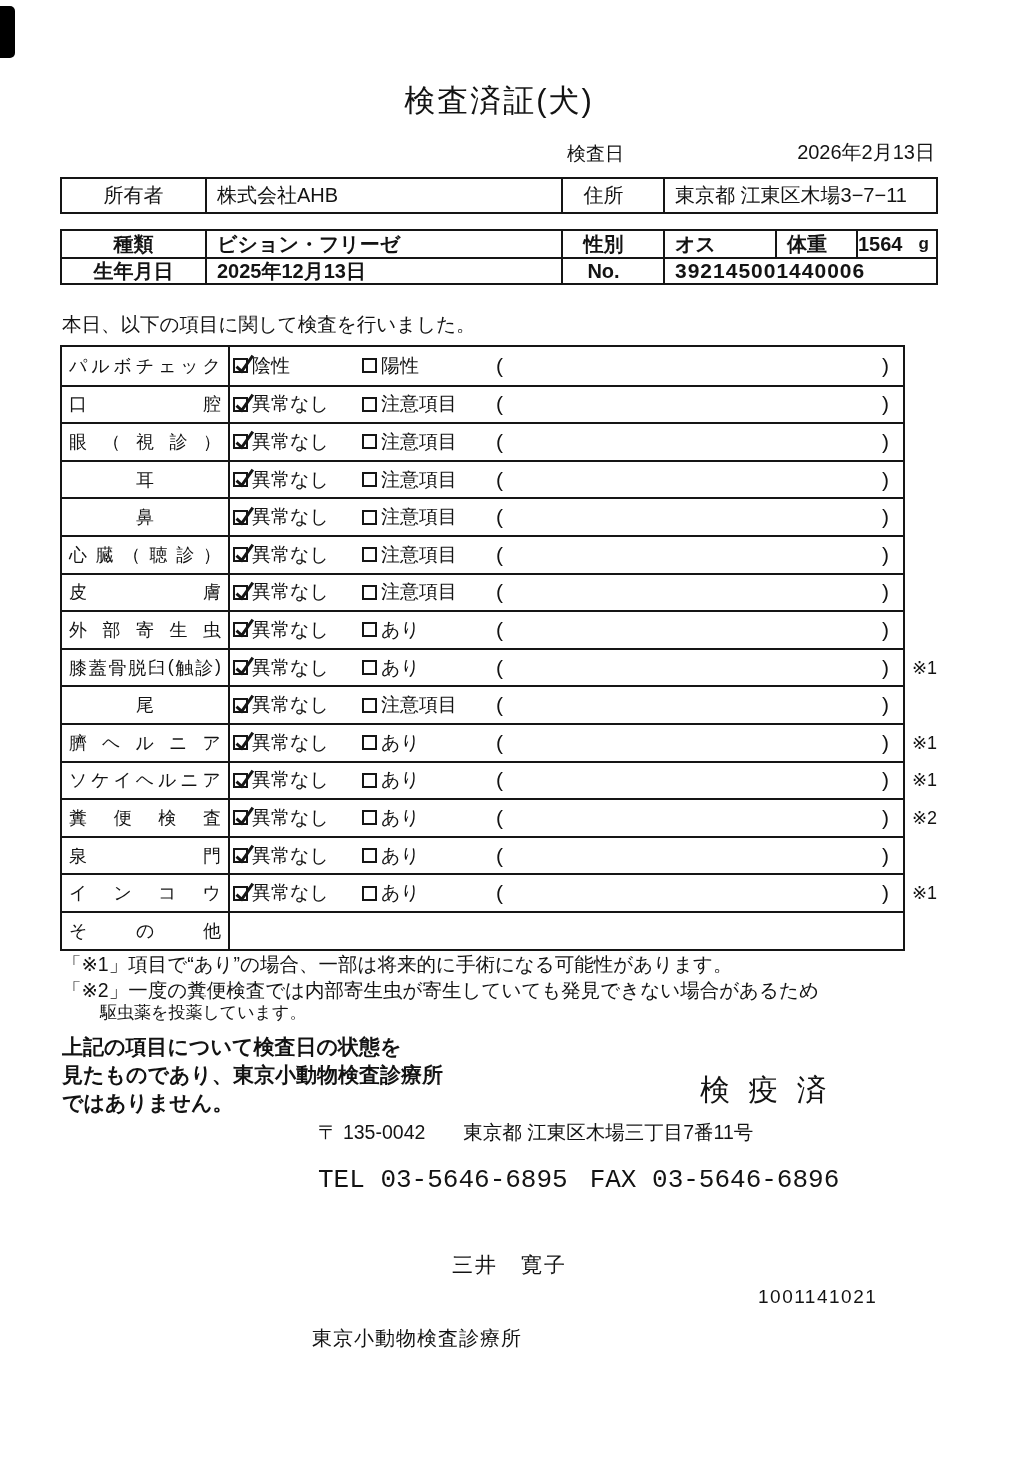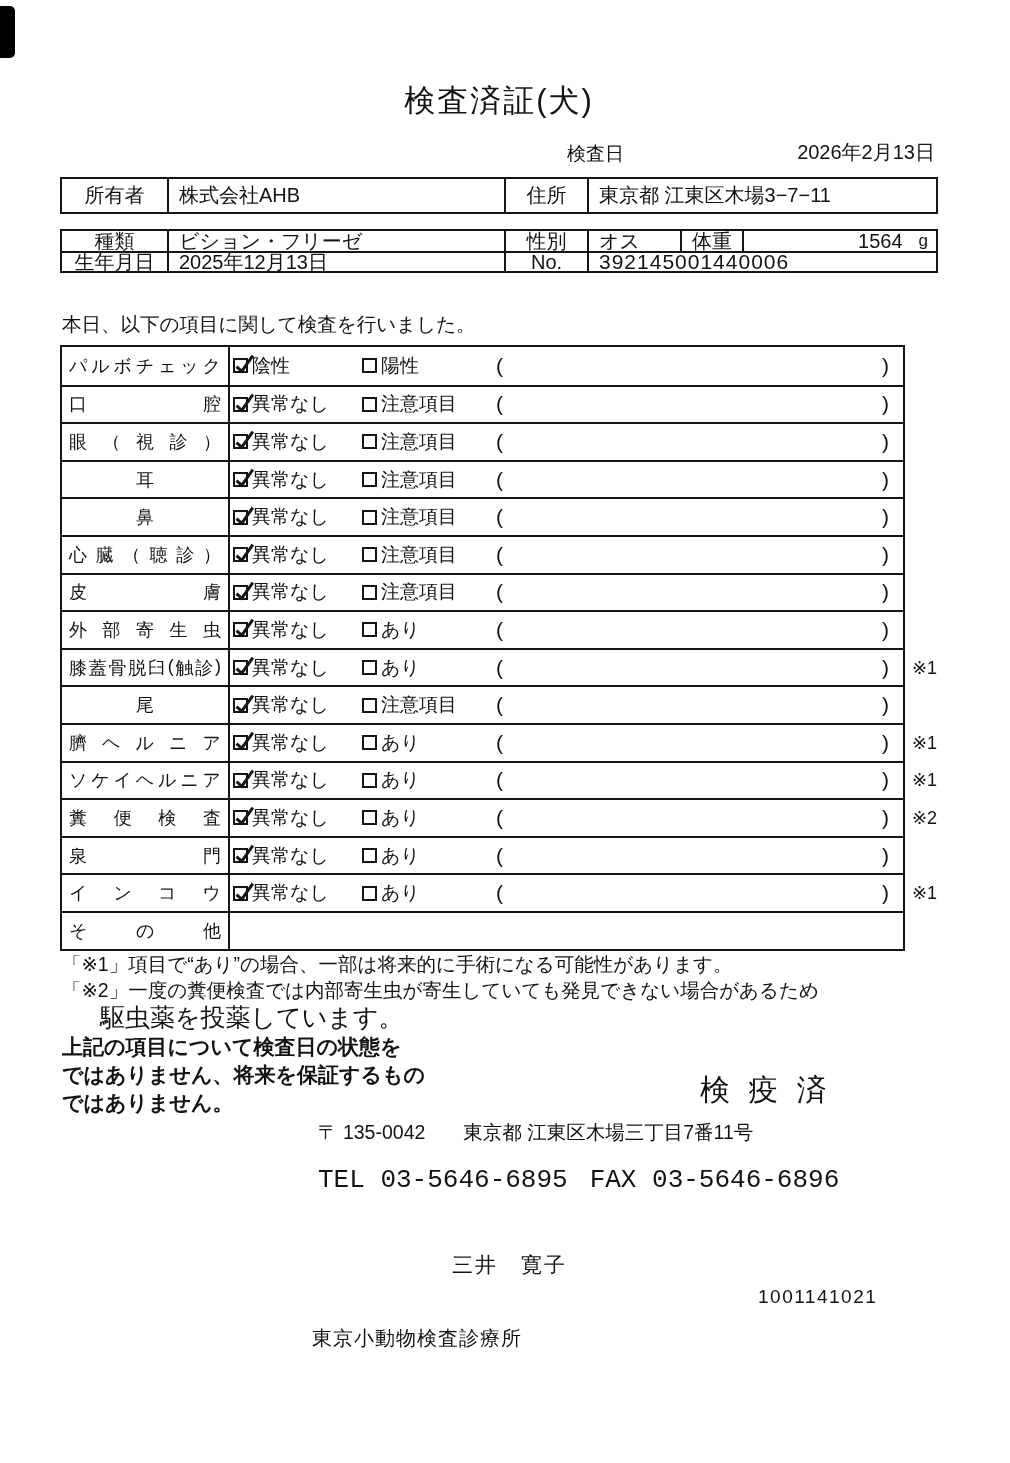--- a/index.html
+++ b/index.html
@@ -15,28 +15,28 @@
 
   .title { left:60px; top:80px; width:878px; text-align:center; font-size:31px; letter-spacing:2px; font-weight:500; }
 
   .insp-date-label { left:567px; top:141px; font-size:19px; }
   .insp-date-value { left:775px; top:139px; width:160px; text-align:right; font-size:20px; }
 
   
   .dtable { border:2px solid #151515; display:flex; flex-direction:column; background:#fff; }
   .drow { display:flex; }
   .drow + .drow { border-top:2px solid #151515; }
-  .dcell { display:flex; align-items:center; font-size:20px; }
+  .dcell { display:flex; align-items:center; font-size:20px;margin-left:19px; }
   .dcell + .dcell { border-left:2px solid #151515; }
   .dcell.lab { justify-content:center; padding:0 4px; }
   .dcell.val { padding:0 10px; }
   .owner-table { left:60px; top:177px; width:878px; }
   .owner-table .drow { height:33px; }
   .info-table { left:60px; top:229px; width:878px; }
-  .info-table .drow { height:20px; }
+  .info-table .drow { height:26px;font-weight:bold; }
   .w-label { width:105px; flex:none; }
   .w-value1 { width:337px; flex:none; }
   .w-label2 { width:83px; flex:none; }
   .w-sex { width:93px; flex:none; }
   .w-wlabel { width:62px; flex:none; }
   .weight-cell { flex:1; justify-content:flex-end; padding-right:8px; }
   .weight-cell .unit { margin-left:16px; font-size:17px; }
   .flex1 { flex:1; }
   .num-val { letter-spacing:1px; font-size:21px; }
 
@@ -56,21 +56,21 @@
   .cb { width:15px; height:15px; border:2.4px solid #151515; display:inline-block; position:relative; flex:none; background:#fff; }
   .cb svg { position:absolute; left:-2px; top:-5px; width:21px; height:21px; overflow:visible; }
   .paren { position:absolute; top:50%; transform:translateY(-50%); font-size:21px; }
   .paren-open { left:266px; }
   .paren-close { left:652px; }
   .result-text { position:absolute; left:290px; top:50%; transform:translateY(-50%); font-size:19px; }
   .note-mark { position:absolute; left:calc(100% + 9px); top:50%; transform:translateY(-50%); font-size:18px; white-space:nowrap; }
 
   .footnote1 { left:62px; top:951px; font-size:19.5px; }
   .footnote2 { left:62px; top:977px; font-size:19.5px; }
-  .footnote2b { left:100px; top:1001px; font-size:25px; }
+  .footnote2b { left:100px; top:1001px; font-size:17px; }
 
   .disclaimer { left:62px; top:1033px; font-size:21px; font-weight:700; line-height:28px; }
 
   .stamp { left:700px; top:1070px; font-size:30px; letter-spacing:5px; font-weight:500; white-space:nowrap; }
 
   .postal-line { left:318px; top:1119px; font-size:19.5px; display:flex; gap:38px; white-space:nowrap; }
   .tel-line { left:318px; top:1165px; font-size:26px; font-family:"Liberation Mono","DejaVu Sans Mono",monospace; display:flex; gap:22px; white-space:nowrap; }
 
   .clinic-name { left:312px; top:1284px; font-size:20px; letter-spacing:1px; font-weight:500;margin-top:41px; }
   .clinic-person { left:452px; top:1251px; font-size:21px; letter-spacing:2px; }
@@ -540,21 +540,21 @@
       <div class="cell-content"></div>
     </div>
   </div>
 
 <div class="abs footnote1">「※1」項目で“あり”の場合、一部は将来的に手術になる可能性があります。</div>
 <div class="abs footnote2">「※2」一度の糞便検査では内部寄生虫が寄生していても発見できない場合があるため</div>
 <div class="abs footnote2b">駆虫薬を投薬しています。</div>
 
 <div class="abs disclaimer">
   <div>上記の項目について検査日の状態を</div>
-  <div>ではありません、将来を保証するもの</div>
+  <div>見たものであり、東京小動物検査診療所</div>
   <div>ではありません。</div>
 </div>
 
 <div class="abs stamp">検 疫 済</div>
 
 <div class="abs postal-line">
   <span>〒 135-0042</span>
   <span>東京都 江東区木場三丁目7番11号</span>
 </div>
 

